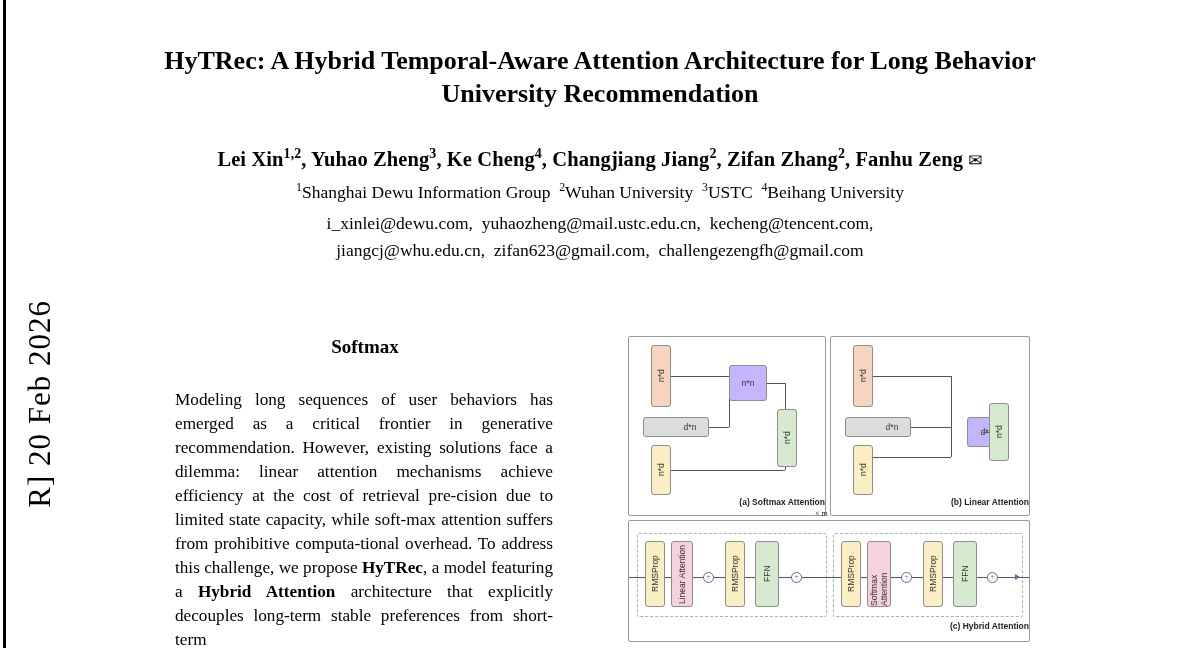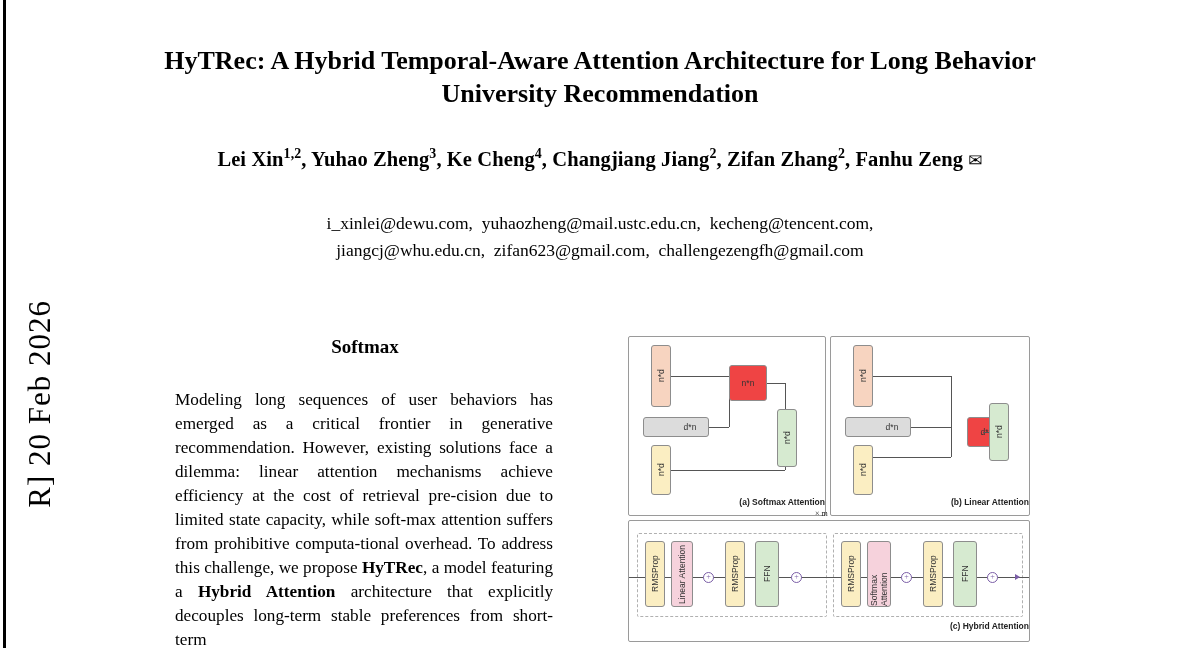--- a/index.html
+++ b/index.html
@@ -146,21 +146,21 @@
     font-size: 8.5px;
     font-family: "Liberation Sans", sans-serif;
     color: #333;
     box-sizing: border-box;
   }
   .vert { writing-mode: vertical-rl; transform: rotate(180deg); }
 
   .c-orange { background: #f7d4c0; }
   .c-gray   { background: #dcdcdc; padding-left: 28px; }
   .c-yellow { background: #fbeec2; }
-  .c-blue   { background: #ef4444; }
+  .c-blue   { background: #c4b5fd; }
   .c-green  { background: #d6ead0; }
   .c-pink   { background: #f6d2dc; }
 
   .cap {
     position: absolute;
     width: 100%;
     text-align: right;
     font-size: 8.5px;
     font-family: "Liberation Sans", sans-serif;
     font-weight: bold;
@@ -210,20 +210,21 @@
 <div class="page">
 
   <div class="left-rule"></div>
 
   <div class="arxiv-stamp">R]  20 Feb 2026</div>
 
   <div class="title">HyTRec: A Hybrid Temporal-Aware Attention Architecture for Long Behavior University Recommendation</div>
 
   <div class="authors">Lei Xin<sup>1,2</sup>, Yuhao Zheng<sup>3</sup>, Ke Cheng<sup>4</sup>, Changjiang Jiang<sup>2</sup>, Zifan Zhang<sup>2</sup>, Fanhu Zeng <span class="mail">✉</span></div>
 
+  <div class="affil"><sup>1</sup>Shanghai Dewu Information Group&nbsp; <sup>2</sup>Wuhan University&nbsp; <sup>3</sup>USTC&nbsp; <sup>4</sup>Beihang University</div>
 
   <div class="emails">i_xinlei@dewu.com,&nbsp; yuhaozheng@mail.ustc.edu.cn,&nbsp; kecheng@tencent.com,<br>jiangcj@whu.edu.cn,&nbsp; zifan623@gmail.com,&nbsp; challengezengfh@gmail.com</div>
 
   <div class="abstract-head">Softmax</div>
 
   <div class="abstract-body">Modeling long sequences of user behaviors has emerged as a critical frontier in generative recommendation. However, existing solutions face a dilemma: linear attention mechanisms achieve efficiency at the cost of retrieval pre-cision due to limited state capacity, while soft-max attention suffers from prohibitive computa-tional overhead. To address this challenge, we propose <b>HyTRec</b>, a model featuring a <b>Hybrid Attention</b> architecture that explicitly decouples long-term stable preferences from short-term</div>
 
   <div class="figure">
 
     <div class="panel panel-a">

